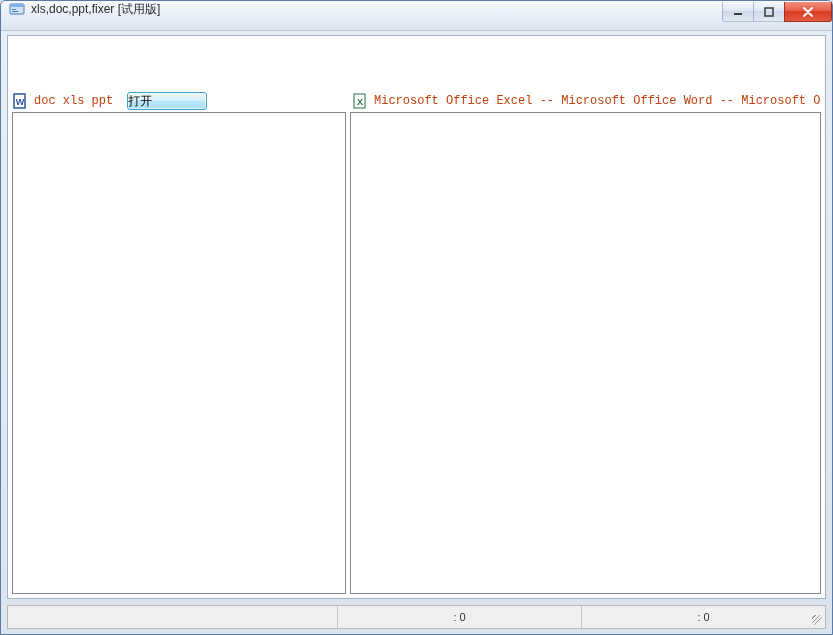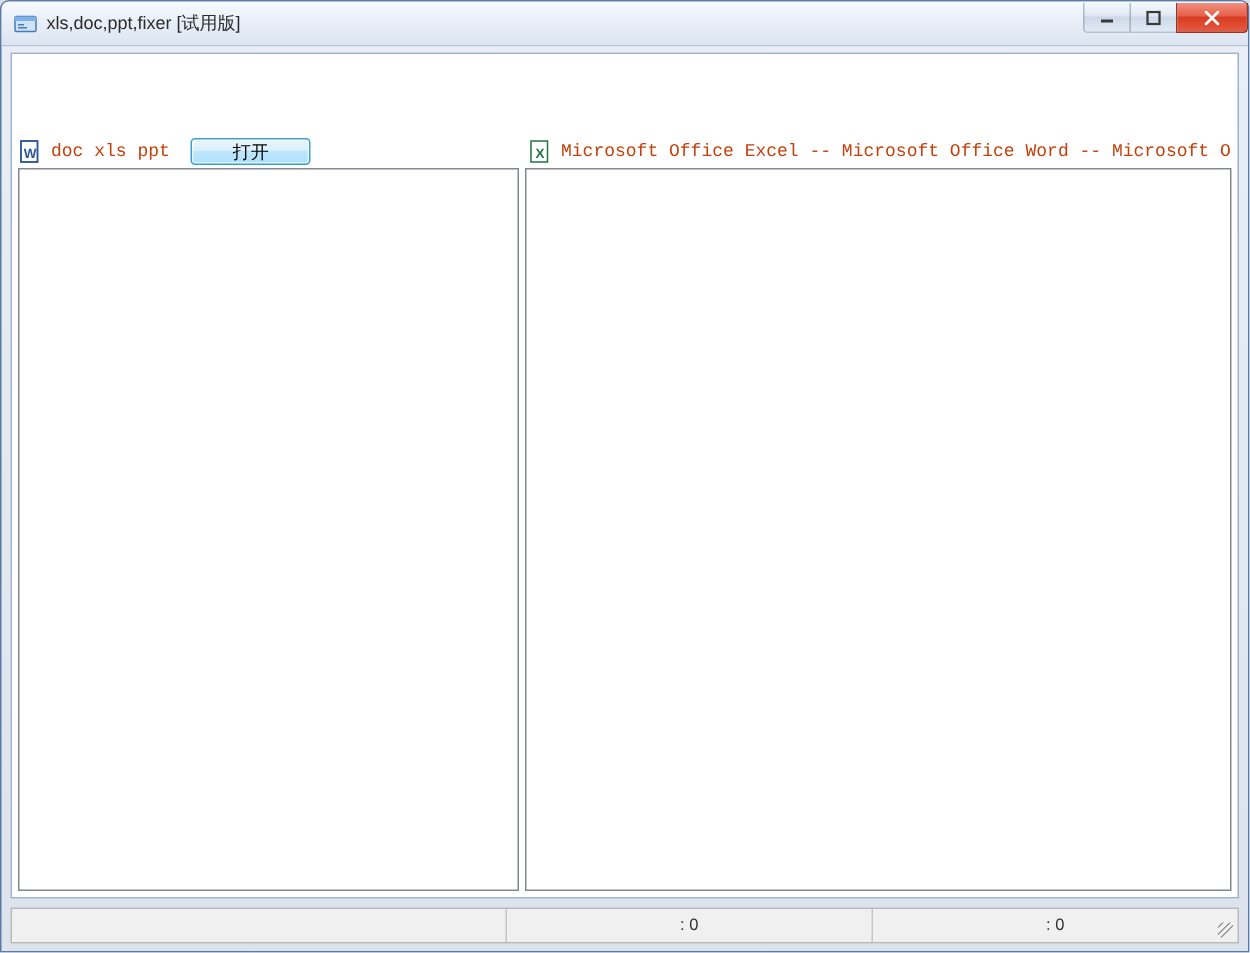--- a/index.html
+++ b/index.html
@@ -20,21 +20,21 @@
     border: 1px solid #5a7aa8;
     border-radius: 6px 6px 0 0;
     display: flex;
     flex-direction: column;
     position: relative;
   }
   
   .titlebar {
     height: 30px;
     display: flex;
-    align-items: center;
+    align-items: flex-start;
     padding: 0 6px 0 8px;
     background: linear-gradient(to bottom, #f8fbfe 0, #e7eef8 50%, #dce5f0 100%);
     border-bottom: 1px solid #b8c4d6;
     border-radius: 5px 5px 0 0;
     position: relative;
   }
   .titlebar .app-icon {
     width: 16px;
     height: 16px;
     margin-right: 6px;
@@ -123,21 +123,20 @@
   }
   .panel-header .hdr-text {
     color: #c2410c;
     white-space: nowrap;
     overflow: hidden;
   }
   .open-btn {
     width: 80px;
     height: 18px;
     line-height: 16px;
-    text-align: center;
     border: 1px solid #3fa0cf;
     border-radius: 3px;
     background: linear-gradient(to bottom, #eaf6fd 0, #d9f0fc 45%, #bde6fb 50%, #aee0fb 100%);
     color: #000;
     font-family: "SimSun", monospace;
     font-size: 12px;
     cursor: default;
     margin-left: 8px;
     box-shadow: inset 0 0 0 1px rgba(255,255,255,0.6);
   }

